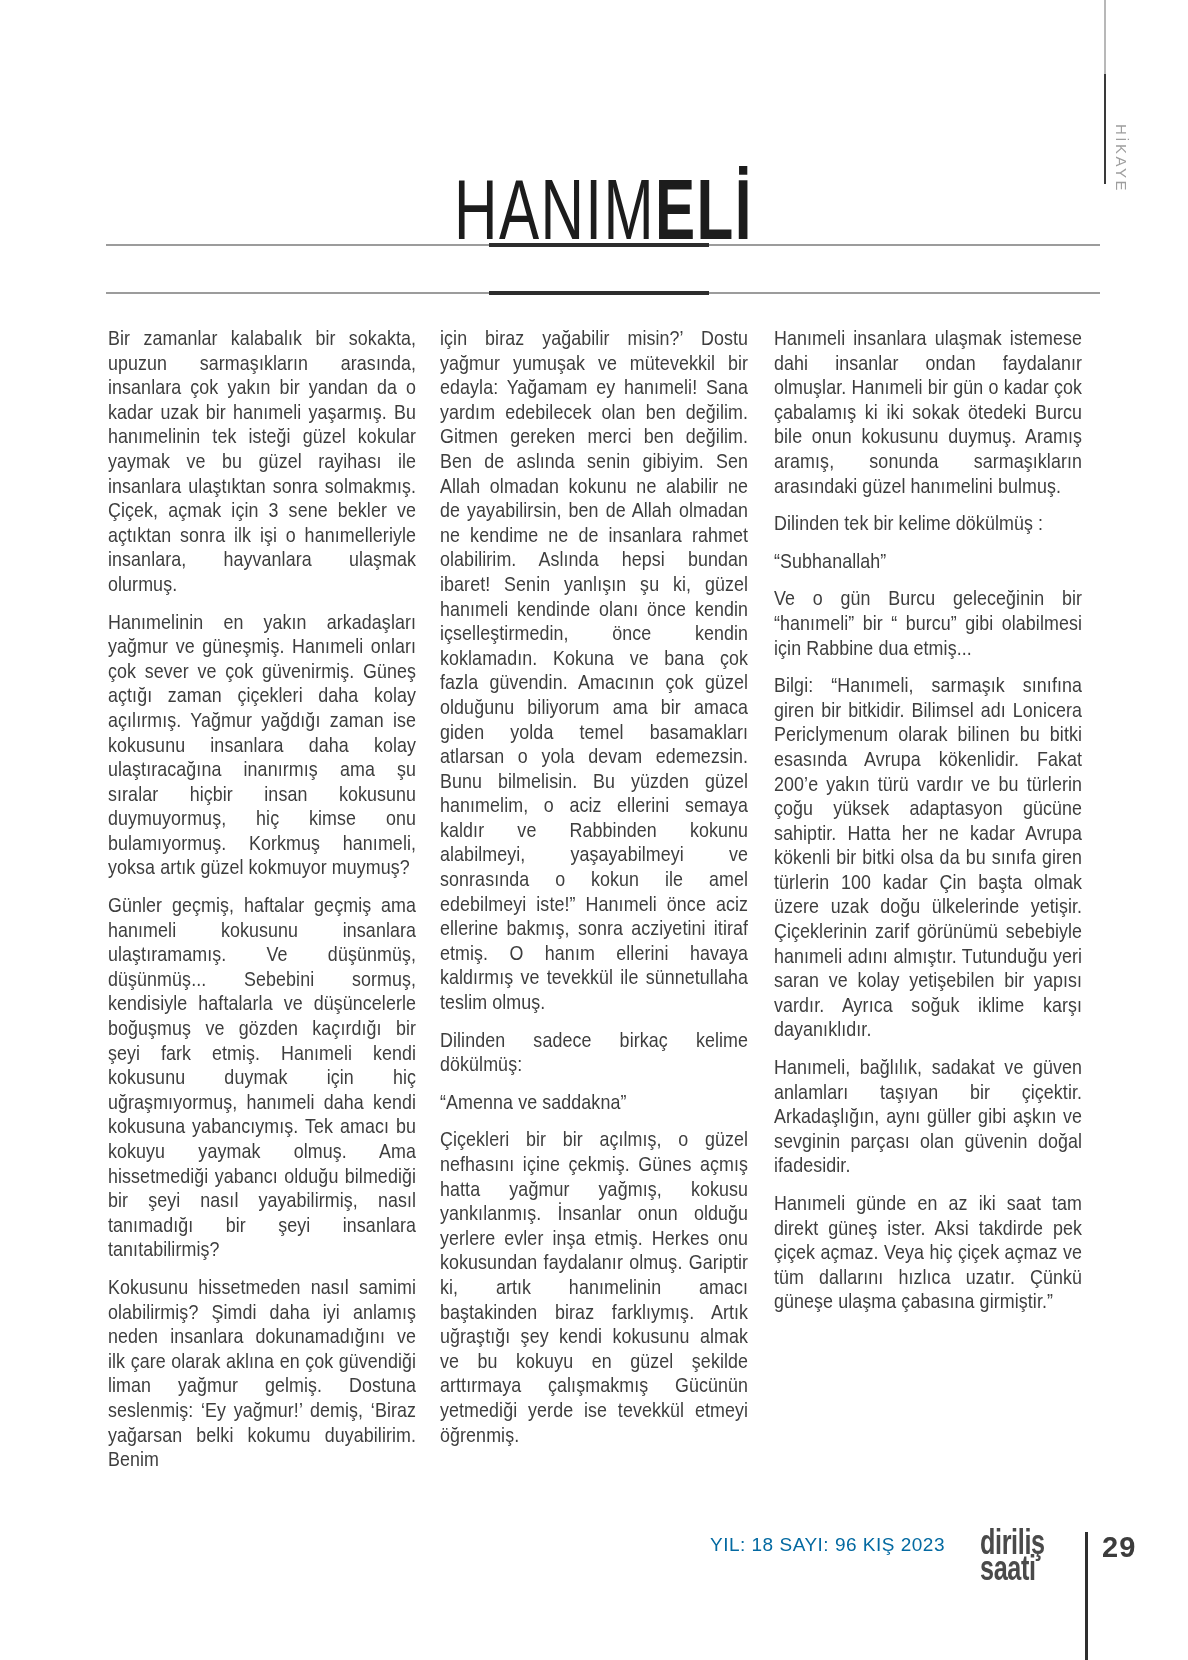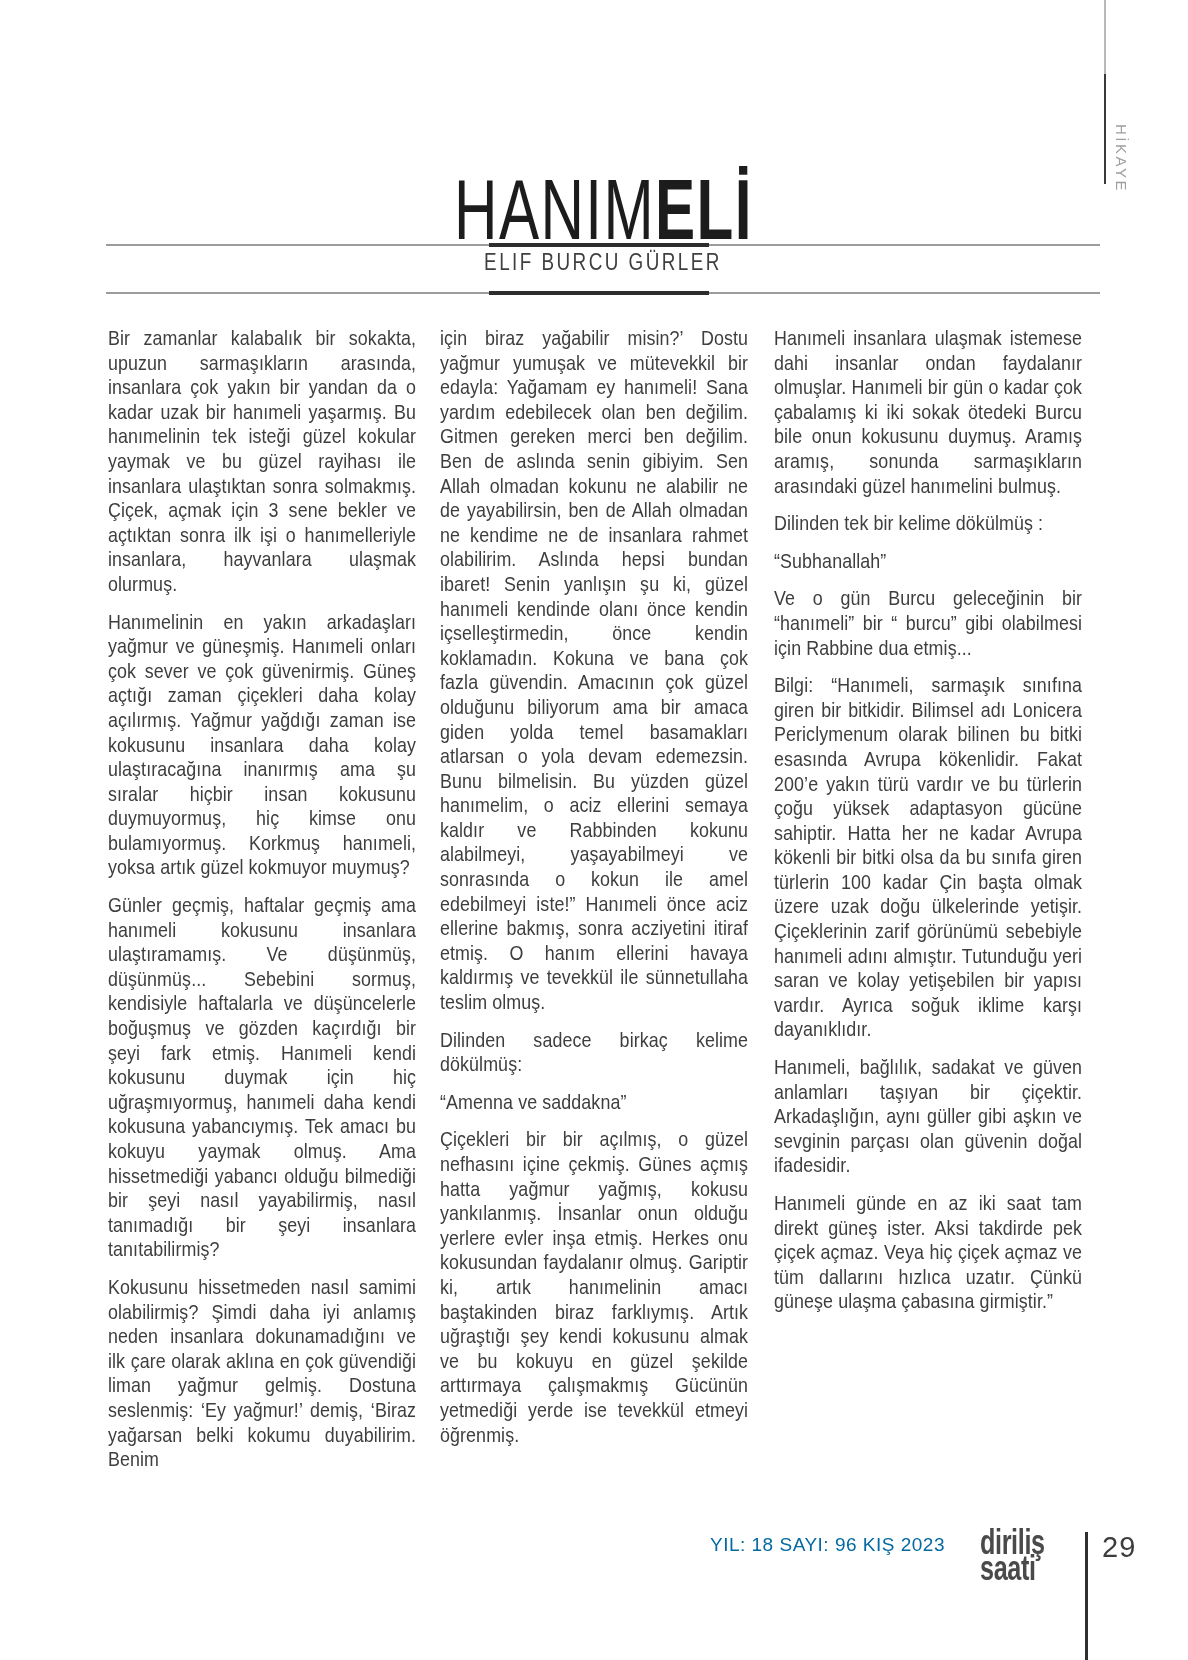--- a/index.html
+++ b/index.html
@@ -61,39 +61,38 @@
   .issue-info {
     position: absolute; left: 620px; top: 1534px; width: 325px;
     text-align: right; font-size: 19px; color: #0369a1; letter-spacing: 0.5px; white-space: nowrap;
   }
   .logo {
     position: absolute; left: 966px; top: 1529px; width: 100px;
     text-align: left; font-weight: 700; color: #4a4a4a; line-height: 26px;
   }
   .logo-line { display: block; font-size: 35px; transform: scaleX(0.72); transform-origin: 50% 0; letter-spacing: -0.5px; }
   .footer-divider { position: absolute; left: 1085px; top: 1532px; width: 3px; height: 128px; background: #2f2f2f; }
-  .page-number { position: absolute; left: 1102px; top: 1531px; font-size: 29px; font-weight: 400; color: #3c3c3c; letter-spacing: 1px; }
+  .page-number { position: absolute; left: 1102px; top: 1531px; font-size: 29px; font-weight: 700; color: #3c3c3c; letter-spacing: 1px; }
 </style>
 </head>
 <body>
 
 <div class="page">
 
   <div class="tab-line-top"></div>
   <div class="tab-line-bottom"></div>
   <div class="tab-label">HİKAYE</div>
 
   <h1 class="title"><span class="title-inner"><span class="title-thin">HANIM</span><span class="title-bold">ELİ</span></span></h1>
 
   <div class="rule rule-top">
     <div class="rule-base"></div>
     <div class="rule-accent"></div>
   </div>
 
-  <div class="author"><span class="author-inner">ELIF BURCU GÜRLER</span></div>
 
   <div class="rule rule-bottom">
     <div class="rule-base"></div>
     <div class="rule-accent"></div>
   </div>
 
   <div class="col" id="col1">
     <p>Bir zamanlar kalabalık bir sokakta, upuzun sarmaşıkların arasında, insanlara çok yakın bir yandan da o kadar uzak bir hanımeli yaşarmış. Bu hanımelinin tek isteği güzel kokular yaymak ve bu güzel rayihası ile insanlara ulaştıktan sonra solmakmış. Çiçek, açmak için 3 sene bekler ve açtıktan sonra ilk işi o hanımelleriyle insanlara, hayvanlara ulaşmak olurmuş.</p>
     <p>Hanımelinin en yakın arkadaşları yağmur ve güneşmiş. Hanımeli onları çok sever ve çok güvenirmiş. Güneş açtığı zaman çiçekleri daha kolay açılırmış. Yağmur yağdığı zaman ise kokusunu insanlara daha kolay ulaştıracağına inanırmış ama şu sıralar hiçbir insan kokusunu duymuyormuş, hiç kimse onu bulamıyormuş. Korkmuş hanımeli, yoksa artık güzel kokmuyor muymuş?</p>
     <p>Günler geçmiş, haftalar geçmiş ama hanımeli kokusunu insanlara ulaştıramamış. Ve düşünmüş, düşünmüş... Sebebini sormuş, kendisiyle haftalarla ve düşüncelerle boğuşmuş ve gözden kaçırdığı bir şeyi fark etmiş. Hanımeli kendi kokusunu duymak için hiç uğraşmıyormuş, hanımeli daha kendi kokusuna yabancıymış. Tek amacı bu kokuyu yaymak olmuş. Ama hissetmediği yabancı olduğu bilmediği bir şeyi nasıl yayabilirmiş, nasıl tanımadığı bir şeyi insanlara tanıtabilirmiş?</p>

